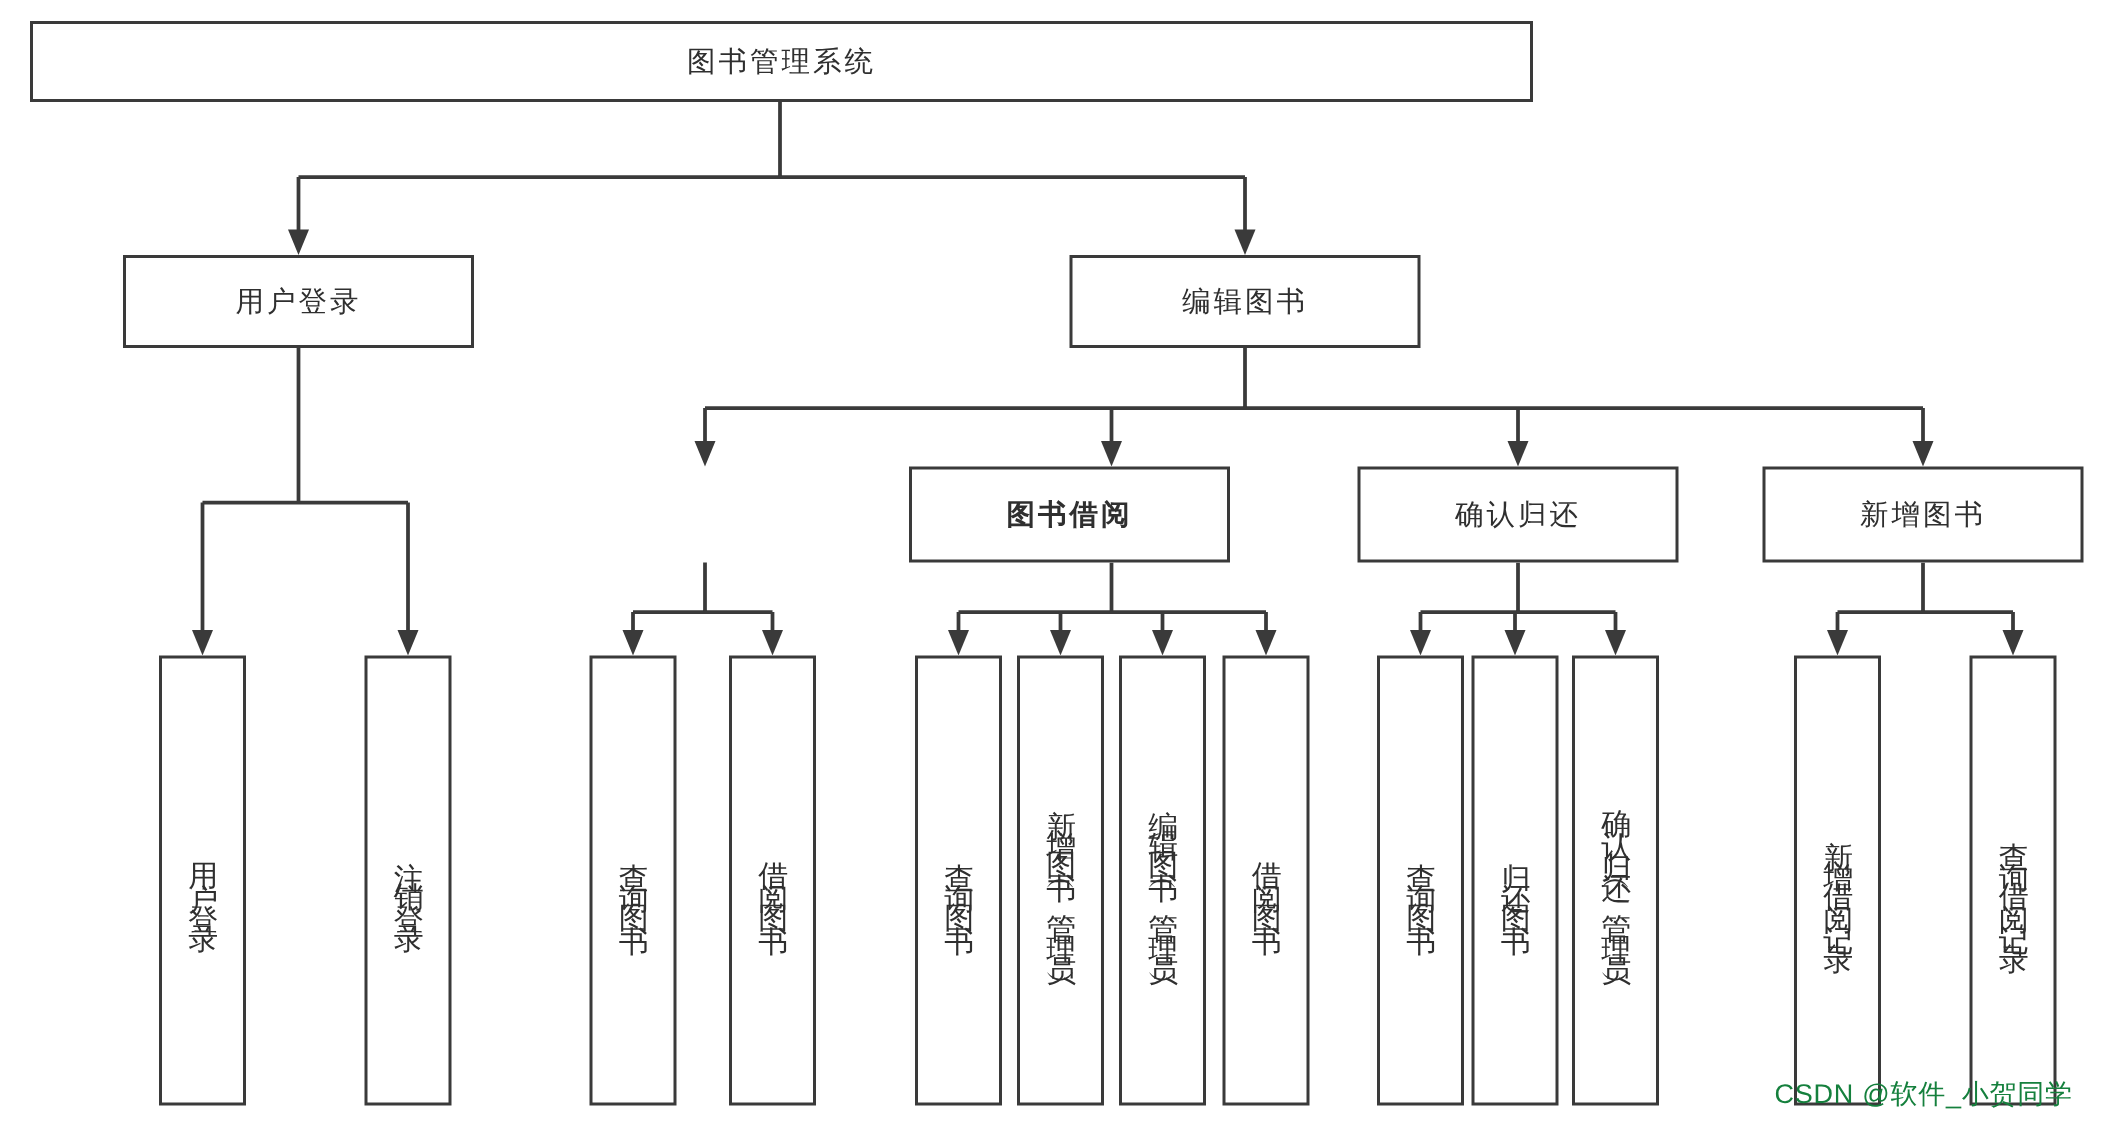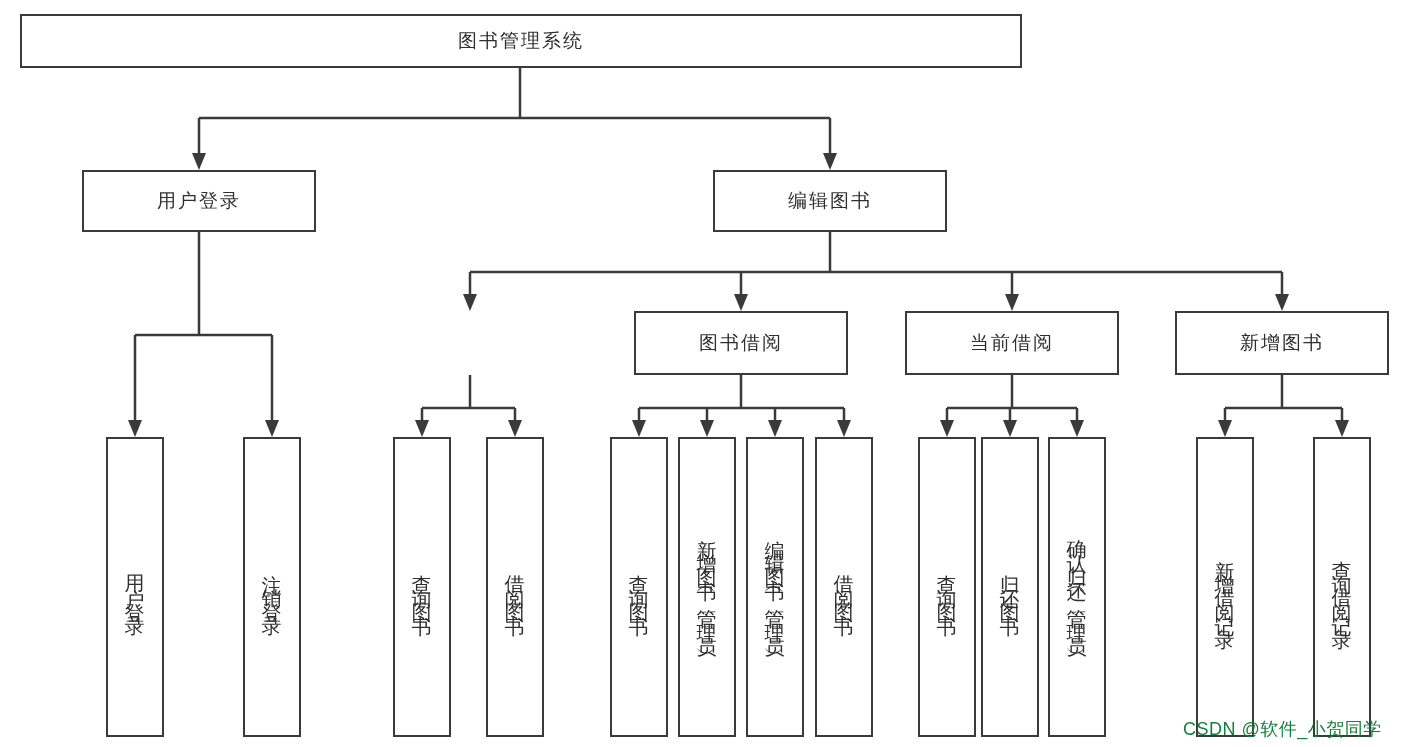--- a/index.html
+++ b/index.html
@@ -96,22 +96,22 @@
     <polygon class="ahead" points="1070,420 1084,420 1077,437"></polygon>
     <polygon class="ahead" points="1218,420 1232,420 1225,437"></polygon>
     <polygon class="ahead" points="1335,420 1349,420 1342,437"></polygon>
   </svg>
 
   <div class="node h-node" style="left:20px; top:14px; width:1002px; height:54px;">图书管理系统</div>
 
   <div class="node h-node" style="left:82px; top:170px; width:234px; height:62px;">用户登录</div>
   <div class="node h-node" style="left:713px; top:170px; width:234px; height:62px;">编辑图书</div>
 
-  <div class="node h-node" style="left:634px; top:311px; width:214px; height:64px;">图书借阅</div>
-  <div class="node h-node" style="left:905px; top:311px; width:214px; height:64px;">当前借阅</div>
+  <div class="node h-node" style="left:606px; top:311px; width:214px; height:64px;font-weight:bold;">图书借阅</div>
+  <div class="node h-node" style="left:905px; top:311px; width:214px; height:64px;">确认归还</div>
   <div class="node h-node" style="left:1175px; top:311px; width:214px; height:64px;">新增图书</div>
 
   <div class="node v-node" style="left:106px; top:437px; width:58px; height:300px;">
     <span class="v-label">用户登录</span>
   </div>
   <div class="node v-node" style="left:243px; top:437px; width:58px; height:300px;">
     <span class="v-label">注销登录</span>
   </div>
 
   <div class="node v-node" style="left:393px; top:437px; width:58px; height:300px;">

